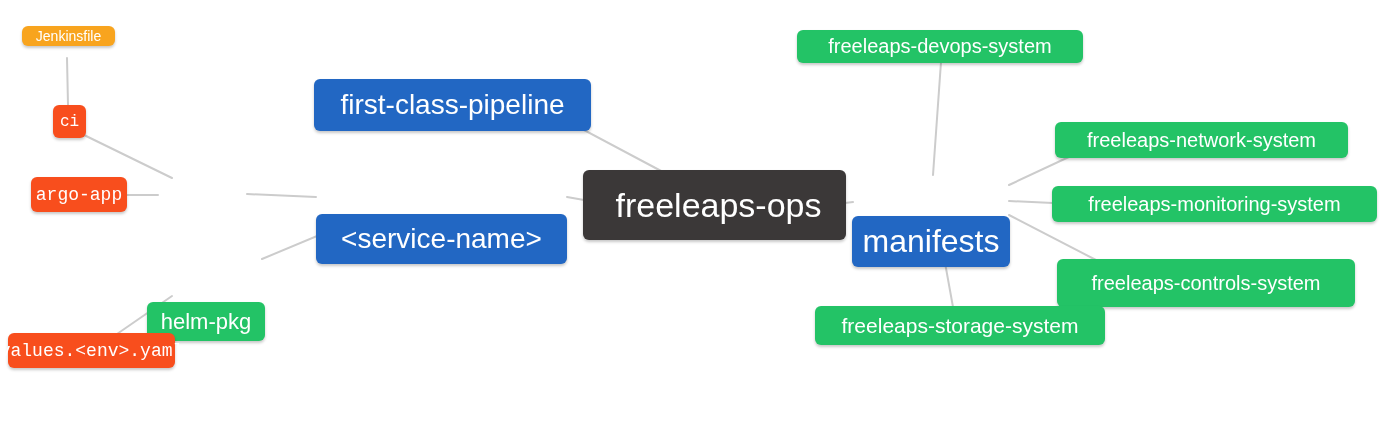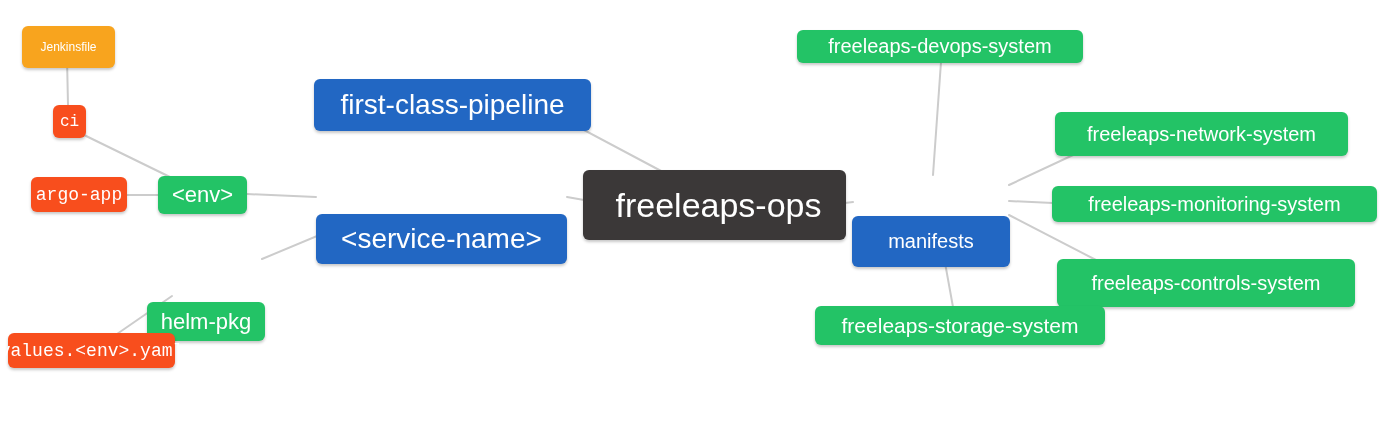--- a/index.html
+++ b/index.html
@@ -41,32 +41,32 @@
     text-align: center;
   }
   
   .c-dark   { background: #3b3838; }
   .c-blue   { background: #2267c3; margin-top: 42px; }
   .c-green  { background: #23c366; }
   .c-red    { background: #f84e1d; font-family: Liberation Mono, monospace; }
   .c-orange { background: #f8a41e; }
 
   
-  .n-jenkinsfile        { left: 22px;   top: 26px;  width: 93px;  height: 42px; font-size: 12px; }
+  .n-jenkinsfile        { left: 22px;   top: 26px;  width: 93px;  height: 20px; font-size: 14px; }
   .n-ci                 { left: 53px;   top: 105px; width: 33px;  height: 33px; font-size: 16px; }
   .n-argo-app           { left: 31px;   top: 177px; width: 96px;  height: 35px; font-size: 18px; }
   .n-env                { left: 158px;  top: 176px; width: 89px;  height: 38px; font-size: 22px; }
   .n-helm-pkg           { left: 147px;  top: 258px; width: 118px; height: 39px; font-size: 22px; margin-top: 44px; }
   .n-values-env-yaml    { left: 8px;    top: 333px; width: 167px; height: 35px; font-size: 18px; }
   .n-first-class-pipeline { left: 314px; top: 37px;  width: 277px; height: 52px; font-size: 28px; }
   .n-service-name       { left: 316px;  top: 172px; width: 251px; height: 50px; font-size: 28px; }
   .n-freeleaps-ops      { left: 583px;  top: 170px; width: 263px; height: 70px; font-size: 34px; padding-left: 8px; }
-  .n-manifests          { left: 852px;  top: 174px; width: 158px; height: 51px; font-size: 20px; }
+  .n-manifests          { left: 852px;  top: 174px; width: 158px; height: 51px; font-size: 32px; }
   .n-devops-system      { left: 797px;  top: 30px;  width: 286px; height: 33px; font-size: 20px; }
-  .n-network-system     { left: 1055px; top: 112px; width: 293px; height: 44px; font-size: 20px; }
+  .n-network-system     { left: 1055px; top: 122px; width: 293px; height: 36px; font-size: 20px; }
   .n-monitoring-system  { left: 1052px; top: 186px; width: 325px; height: 36px; font-size: 20px; }
   .n-controls-system    { left: 1057px; top: 259px; width: 298px; height: 48px; font-size: 20px; }
   .n-storage-system     { left: 815px;  top: 306px; width: 290px; height: 39px; font-size: 21px; }
 </style>
 </head>
 <body>
 
 <div class="canvas">
 
   <svg class="edges" viewBox="0 0 1390 421" xmlns="http://www.w3.org/2000/svg">
@@ -82,21 +82,20 @@
     <line x1="933" y1="175" x2="941" y2="62"></line>
     <line x1="1009" y1="185" x2="1086" y2="149"></line>
     <line x1="1009" y1="201" x2="1053" y2="203"></line>
     <line x1="1009" y1="215" x2="1096" y2="260"></line>
     <line x1="938" y1="224" x2="953" y2="307"></line>
   </svg>
 
   <div class="node c-orange n-jenkinsfile">Jenkinsfile</div>
   <div class="node c-red    n-ci">ci</div>
   <div class="node c-red    n-argo-app">argo-app</div>
-  <div class="node c-green  n-env">&lt;env&gt;</div>
   <div class="node c-green  n-helm-pkg">helm-pkg</div>
   <div class="node c-red    n-values-env-yaml">values.&lt;env&gt;.yaml</div>
   <div class="node c-blue   n-first-class-pipeline">first-class-pipeline</div>
   <div class="node c-blue   n-service-name">&lt;service-name&gt;</div>
   <div class="node c-dark   n-freeleaps-ops">freeleaps-ops</div>
   <div class="node c-blue   n-manifests">manifests</div>
   <div class="node c-green  n-devops-system">freeleaps-devops-system</div>
   <div class="node c-green  n-network-system">freeleaps-network-system</div>
   <div class="node c-green  n-monitoring-system">freeleaps-monitoring-system</div>
   <div class="node c-green  n-controls-system">freeleaps-controls-system</div>

